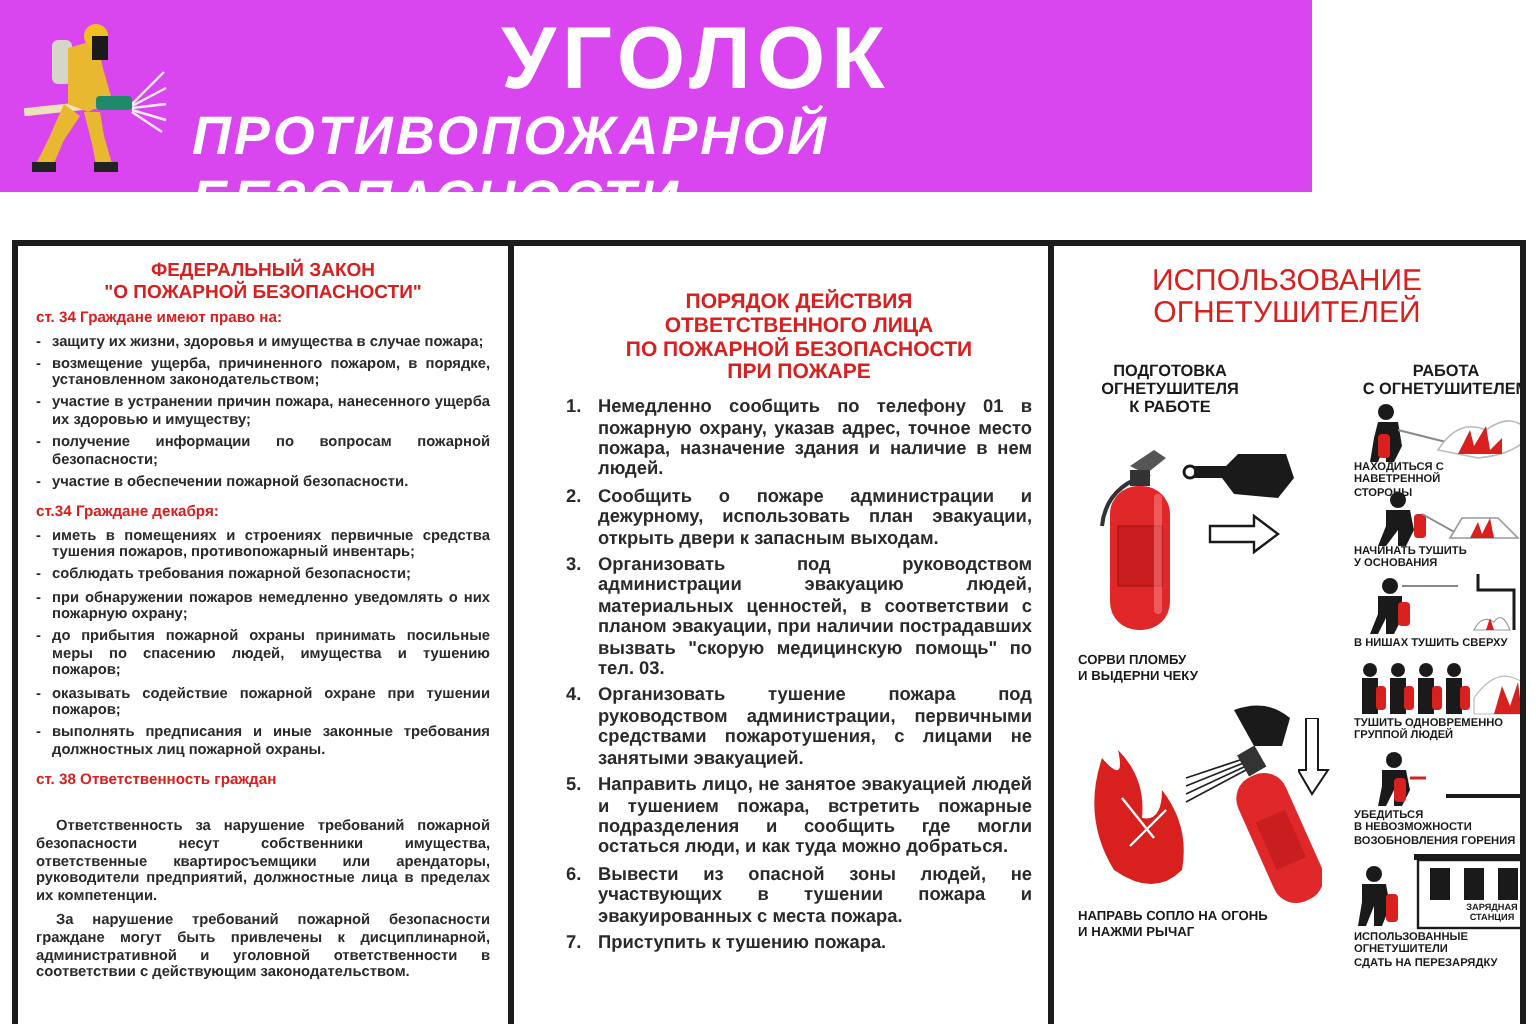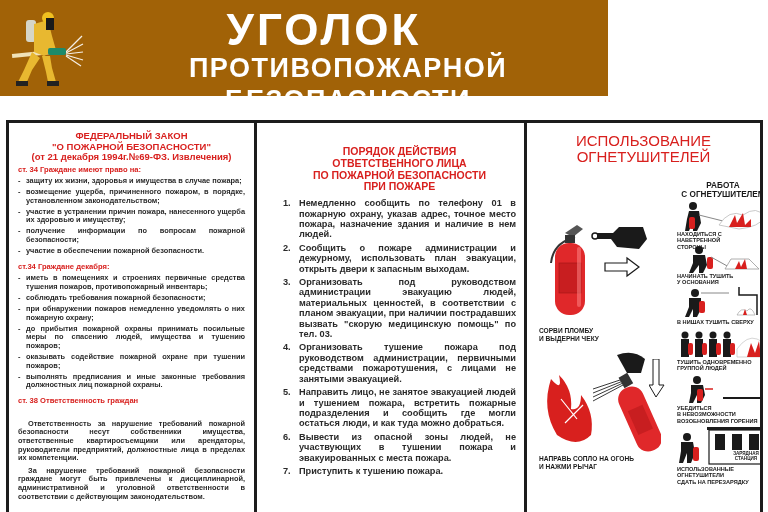--- a/index.html
+++ b/index.html
@@ -1,24 +1,24 @@
 <!DOCTYPE html>
 <html><head>
 <meta charset="utf-8">
 <style>
   * { box-sizing: border-box; margin: 0; padding: 0; }
   html, body { width: 768px; height: 512px; overflow: hidden; background: #ffffff; }
   body { font-family: "Liberation Sans", "DejaVu Sans", sans-serif; color: #1a1a1a; position: relative; }
 
-  .banner { position: absolute; left: 0; top: 0; width: 608px; height: 96px; background: #a16207; }
+  .banner { position: absolute; left: 0; top: 0; width: 656px; height: 96px; background: #d946ef; }
   .fireman { position: absolute; left: 4px; top: 6px; width: 80px; height: 84px; }
   .title-main { position: absolute; left: 0; right: 0; top: 6px; text-align: center; padding-left: 40px;
     color: #fff; font-weight: bold; font-size: 44px; letter-spacing: 3px; line-height: 48px; }
-  .title-sub { position: absolute; left: 96px; right: 8px; top: 52px; text-align: center;
-    color: #fff; font-weight: bold; font-size: 27px; letter-spacing: 1.5px; line-height: 32px; word-spacing: 14px; }
+  .title-sub { position: absolute; left: 96px; right: 8px; top: 52px; text-align: left;
+    color: #fff; font-weight: bold; font-size: 27px; letter-spacing: 1.5px; line-height: 32px; word-spacing: 14px; font-style: italic; }
 
   .frame { position: absolute; left: 6px; top: 120px; width: 757px; height: 452px;
     border: 3px solid #1c1c1c; display: flex; }
   .col { position: relative; height: 100%; overflow: hidden; }
   .col1 { width: 248px; border-right: 3px solid #1c1c1c; padding: 8px 9px 0 9px; }
   .col2 { width: 254px; border-right: 3px solid #1c1c1c; padding: 21px 8px 0 10px; margin-left: 16px; }
   .col3 { flex: 1; padding: 6px 6px 0 6px; }
   .c1-head { text-align: center; font-weight: bold; color: #d8201e; font-size: 9.5px; line-height: 10.5px; }
   .c1-article { color: #d8201e; font-weight: bold; font-size: 7.6px; margin-top: 2px; line-height: 10px; }
   .c1-list { list-style: none; }
@@ -69,21 +69,20 @@
   <div class="title-main">УГОЛОК</div>
   <div class="title-sub">ПРОТИВОПОЖАРНОЙ БЕЗОПАСНОСТИ</div>
 </div>
 
 <div class="frame">
 
   <div class="col col1">
     <div class="c1-head">
       <div>ФЕДЕРАЛЬНЫЙ ЗАКОН</div>
       <div>"О ПОЖАРНОЙ БЕЗОПАСНОСТИ"</div>
-      <div>(от 21 декабря 1994г.№69-ФЗ. Извлечения)</div>
     </div>
 
     <div class="c1-article">ст. 34   Граждане имеют право на:</div>
     <ul class="c1-list">
       <li>защиту их жизни, здоровья и имущества в случае пожара;</li>
       <li>возмещение ущерба, причиненного пожаром, в порядке, установленном законодательством;</li>
       <li>участие в устранении причин пожара, нанесенного ущерба их здоровью и имуществу;</li>
       <li>получение информации по вопросам пожарной безопасности;</li>
       <li>участие в обеспечении пожарной безопасности.</li>
     </ul>
@@ -120,20 +119,25 @@
       <li><span class="c2-num">7.</span><span>Приступить к тушению пожара.</span></li>
     </ol>
   </div>
 
   <div class="col col3">
     <div class="c3-head">
       <div>ИСПОЛЬЗОВАНИЕ</div>
       <div>ОГНЕТУШИТЕЛЕЙ</div>
     </div>
 
+    <div class="c3-sub" style="left:8px;width:100px">
+      <div>ПОДГОТОВКА</div>
+      <div>ОГНЕТУШИТЕЛЯ</div>
+      <div>К РАБОТЕ</div>
+    </div>
     <div class="c3-sub" style="left:140px;width:112px">
       <div>РАБОТА</div>
       <div>С ОГНЕТУШИТЕЛЕМ</div>
     </div>
 
     <svg class="ill" style="left:16px;top:100px" width="110" height="95" viewBox="0 0 110 95">
       <path d="M22 10 L34 2 L40 6 L30 14 Z" fill="#555"></path>
       <rect x="22" y="12" width="10" height="8" fill="#333"></rect>
       <path d="M32 14 Q10 20 8 40" stroke="#333" stroke-width="2" fill="none"></path>
       <rect x="12" y="20" width="30" height="72" rx="14" fill="#e0282a"></rect>

